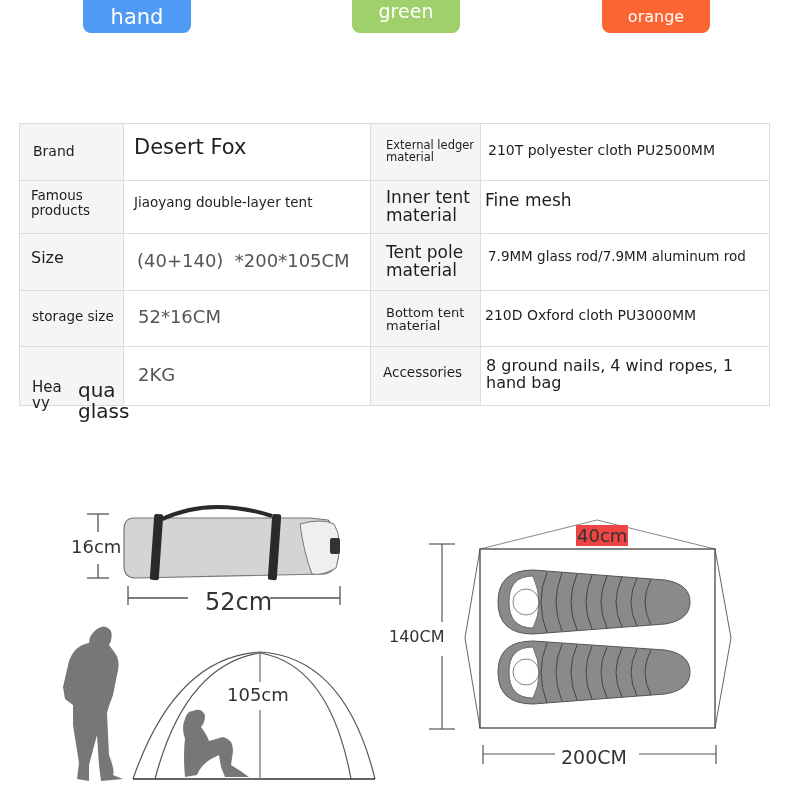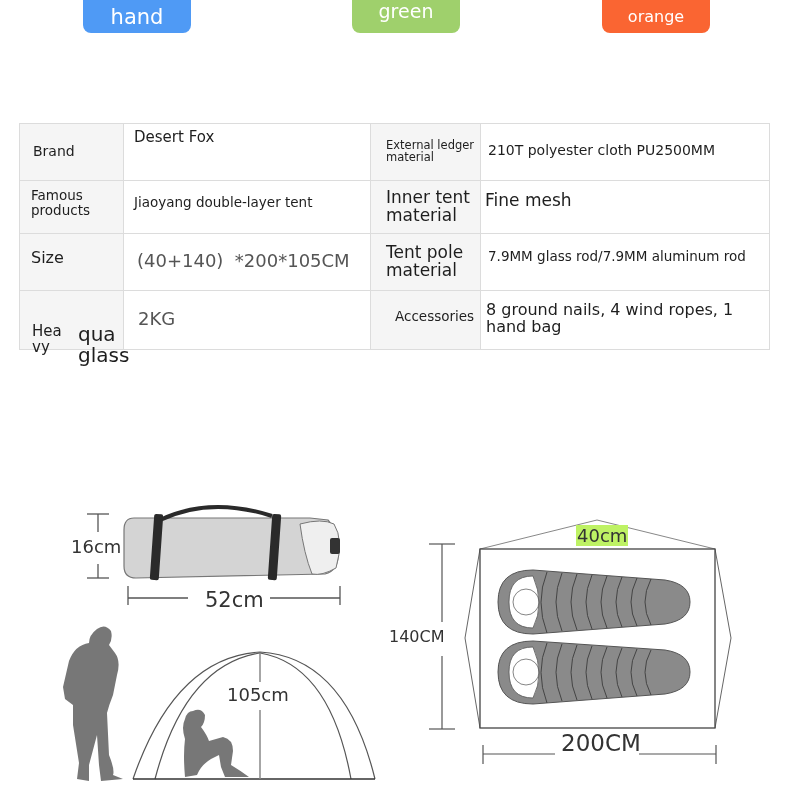--- a/index.html
+++ b/index.html
@@ -40,21 +40,21 @@
       <col style="width:247px">
       <col style="width:110px">
       <col style="width:289px">
   </colgroup>
   <tbody>
       <tr style="height:57px">
     <td class="lbl">
           <span class="t md" style="left:13px;top:20px">Brand</span>
         </td>
     <td class="val">
-          <span class="t md" style="left:10px;top:6px;font-size:15px">Desert Fox</span>
+          <span class="t md" style="left:10px;top:12px;font-size:21px">Desert Fox</span>
         </td>
     <td class="lbl">
           <span class="t" style="left:15px;top:15px;font-size:11.5px;width:100px;line-height:1.05">External ledger material</span>
         </td>
     <td class="val">
           <span class="t md" style="left:7px;top:19px">210T polyester cloth PU2500MM</span>
         </td>
   </tr>
   <tr style="height:53px">
     <td class="lbl">
@@ -75,32 +75,46 @@
           <span class="t lg" style="left:11px;top:16px;font-size:16px">Size</span>
         </td>
     <td class="val">
           <span class="t gray" style="left:13px;top:18px;font-size:18px;white-space:pre">(40+140)  *200*105CM</span>
         </td>
     <td class="lbl">
           <span class="t lg" style="left:15px;top:10px;width:95px;line-height:1.05">Tent pole material</span>
         </td>
     <td class="val">
           <span class="t" style="left:7px;top:15px;font-size:13.5px;width:260px;line-height:1.05">7.9MM glass rod/7.9MM aluminum rod</span>
+        </td>
+  </tr>
+  <tr style="height:56px">
+    <td class="lbl">
+          <span class="t md" style="left:12px;top:18px;font-size:13.5px">storage size</span>
+        </td>
+    <td class="val">
+          <span class="t gray" style="left:14px;top:17px;font-size:18px">52*16CM</span>
+        </td>
+    <td class="lbl">
+          <span class="t md" style="left:15px;top:15px;width:100px;line-height:1;font-size:13px">Bottom tent material</span>
+        </td>
+    <td class="val">
+          <span class="t md" style="left:4px;top:17px">210D Oxford cloth PU3000MM</span>
         </td>
   </tr>
   <tr style="height:59px">
     <td class="lbl" style="overflow:visible">
       <span class="t" style="left:12px;top:33px;font-size:15px;line-height:1.05"><span>Hea</span><br><span>vy</span></span>
       <span class="t" style="left:58px;top:33px;font-size:20px;line-height:1.05"><span>qua</span><br><span>glass</span></span>
     </td>
     <td class="val">
           <span class="t gray" style="left:14px;top:19px;font-size:18px">2KG</span>
         </td>
     <td class="lbl">
-          <span class="t md" style="left:24px;top:18px;font-size:13.5px">Accessories</span>
+          <span class="t md" style="left:12px;top:18px;font-size:13.5px">Accessories</span>
         </td>
     <td class="val">
           <span class="t" style="left:5px;top:11px;font-size:16px;width:270px;line-height:1.05">8 ground nails, 4 wind ropes, 1 hand bag</span>
         </td>
   </tr>
 </tbody>
   </table>
 
 <div class="fig" style="left:60px;top:500px;width:300px;height:120px;">
   <svg width="300" height="120">
@@ -113,21 +127,21 @@
     <rect x="270" y="38" width="10" height="16" fill="#333" rx="2"></rect>
     <rect x="92" y="14" width="9" height="66" fill="#2a2a2a" rx="2" transform="rotate(4 96 47)"></rect>
     <rect x="210" y="14" width="9" height="66" fill="#2a2a2a" rx="2" transform="rotate(4 214 47)"></rect>
     <path d="M100 20 Q150 -4 212 16" fill="none" stroke="#2a2a2a" stroke-width="4"></path>
     <line x1="68" y1="86" x2="68" y2="105" stroke="#555" stroke-width="1.3"></line>
     <line x1="68" y1="98" x2="128" y2="98" stroke="#555" stroke-width="1.3"></line>
     <line x1="210" y1="98" x2="280" y2="98" stroke="#555" stroke-width="1.3"></line>
     <line x1="280" y1="86" x2="280" y2="105" stroke="#555" stroke-width="1.3"></line>
   </svg>
   <span class="dimtxt" style="left:11px;top:36px;font-size:18px">16cm</span>
-  <span class="dimtxt" style="left:145px;top:88px;font-size:21px">52cm</span>
+  <span class="dimtxt" style="left:145px;top:88px;font-size:24px">52cm</span>
 </div>
 
 <div class="fig" style="left:55px;top:615px;width:330px;height:175px;text-align:center;">
   <svg width="330" height="175">
 
     <path d="M42 14 Q50 8 56 16 Q58 24 54 30 L60 38 Q66 46 62 60 L58 80 Q54 90 52 98 L54 140 Q60 155 58 160 L68 164 L46 166 L44 150 L42 120 L34 150 L34 166 L22 164 L24 148 L18 110 L18 90 L10 84 L8 72 L14 46 Q20 30 34 28 Q34 20 42 14 Z" fill="#777"></path>
 
     <path d="M78 164 Q120 42 205 37 Q290 42 320 164" fill="none" stroke="#555" stroke-width="1.2"></path>
 
     <path d="M100 164 Q130 50 205 38 Q275 50 296 164" fill="none" stroke="#555" stroke-width="1.2"></path>
@@ -184,16 +198,16 @@
           <path d="M177 134 Q165 162 177 191"></path>
           <path d="M192 135 Q180 162 192 190"></path>
           <path d="M207 136 Q195 162 207 189"></path>
           <path d="M222 137 Q210 162 222 188"></path>
           <path d="M237 138 Q225 162 237 187"></path>
           <path d="M252 139 Q240 162 252 186"></path>
           <path d="M266 140 Q254 162 266 185"></path>
       </g>
     </g>
   </svg>
-  <span class="dimtxt" style="left:191px;top:15px;font-size:18px;background:#bef264;padding:0 1px">40cm</span>
+  <span class="dimtxt" style="left:191px;top:15px;font-size:18px;background:#ef4444;padding:0 1px">40cm</span>
   <span class="dimtxt" style="left:4px;top:117px;font-size:16px">140CM</span>
-  <span class="dimtxt" style="left:176px;top:220px;font-size:23px">200CM</span>
+  <span class="dimtxt" style="left:176px;top:236px;font-size:19px">200CM</span>
 </div>
 
 </body></html>

